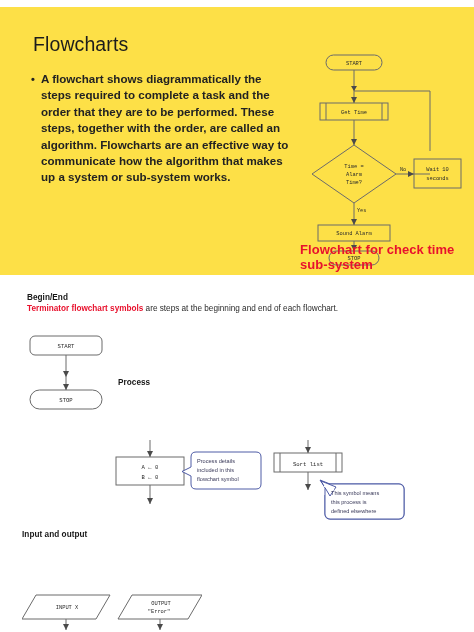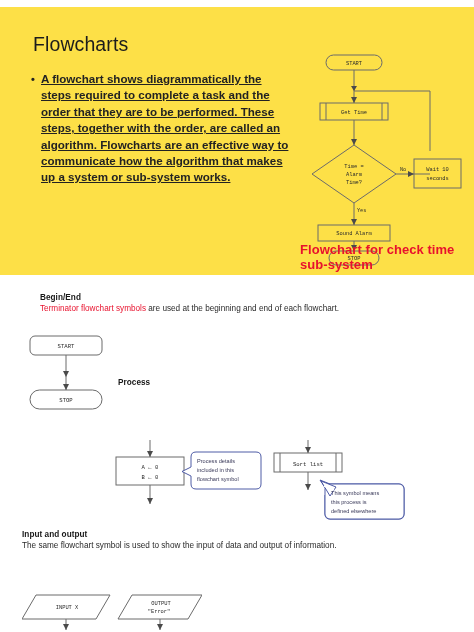--- a/index.html
+++ b/index.html
@@ -43,38 +43,38 @@
     font-weight: 600;
     color: #222222;
     display: flex;
   }
   #slide-bullet .bullet-dot {
     flex: 0 0 auto;
     width: 10px;
     font-size: 11px;
     line-height: 16.4px;
   }
-  #slide-bullet .bullet-text { flex: 1 1 auto; text-decoration: underline; }
+  #slide-bullet .bullet-text { flex: 1 1 auto; }
 
   
   #fc1 { position: absolute; left: 296px; top: 44px; width: 172px; height: 215px; }
   #fc1 svg { display: block; }
   .cap-red {
     position: absolute;
     left: 300px; top: 235px;
     font-size: 13px;
     font-weight: 600;
     color: #e8112d;
     letter-spacing: 0.05px;
   }
 
   
   #section-beginend {
     position: absolute;
-    left: 40px; top: 293px;
+    left: 27px; top: 293px;
     width: 420px;
   }
   #section-process {
     position: absolute;
     left: 118px; top: 378px;
     width: 330px;
   }
   #section-io {
     position: absolute;
     left: 22px; top: 530px;
@@ -88,21 +88,21 @@
     letter-spacing: 0.05px;
   }
   .sec-body {
     font-size: 8.2px;
     line-height: 11.2px;
     color: #2a2a2a;
     margin: 0;
   }
   .sec-body .lead {
     color: #e8112d;
-    font-weight: 400;
+    font-weight: 700;
   }
 
   
   #diag-terminator { position: absolute; left: 22px; top: 333px; }
   #diag-process    { position: absolute; left: 112px; top: 440px; }
   #diag-predef     { position: absolute; left: 268px; top: 440px; }
   #diag-io         { position: absolute; left: 22px; top: 593px; }
 
   .callout-text {
     font-size: 5.6px;
@@ -182,21 +182,21 @@
         <text x="61" y="161">Yes</text>
       </g>
     </svg>
   </div>
 
   <div class="cap-red">Flowchart for check time sub-system</div>
 </div>
 
 <div id="section-beginend">
   <p class="sec-head">Begin/End</p>
-  <p class="sec-body"><span class="lead">Terminator flowchart symbols</span><span> are used at the beginning and end of each flowchart.</span></p>
+  <p class="sec-body"><span class="lead">Terminator flowchart symbols</span><span> are steps at the beginning and end of each flowchart.</span></p>
 </div>
 
 <div id="diag-terminator">
   <svg width="96" height="82" viewBox="0 0 96 82">
     <g fill="none" stroke="#6b6b6b" stroke-width="1">
       <rect x="8" y="3" width="72" height="19" rx="5" ry="5"></rect>
       <path d="M 44 22 L 44 57"></path>
       <rect x="8" y="57" width="72" height="19" rx="9.5" ry="9.5"></rect>
     </g>
     <g fill="#4a4a4a" stroke="none">
@@ -263,21 +263,20 @@
       <path d="M 56 46 L 66 50" stroke="#ffffff" stroke-width="1.6"></path>
       <text class="ui callout-text" x="63" y="55">This symbol means</text>
       <text class="ui callout-text" x="63" y="64">this process is</text>
       <text class="ui callout-text" x="63" y="73">defined elsewhere</text>
     </g>
   </svg>
 </div>
 
 <div id="section-io">
   <p class="sec-head">Input and output</p>
-  <p class="sec-body">The same flowchart symbol is used to show the input of data and output of information.</p>
 </div>
 
 <div id="diag-io">
   <svg width="180" height="39" viewBox="0 0 180 39">
     <g fill="none" stroke="#6b6b6b" stroke-width="1">
 
       <path d="M 14 2 L 88 2 L 74 26 L 0 26 Z"></path>
       <path d="M 44 26 L 44 37"></path>
 
       <path d="M 110 2 L 180 2 L 166 26 L 96 26 Z"></path>

